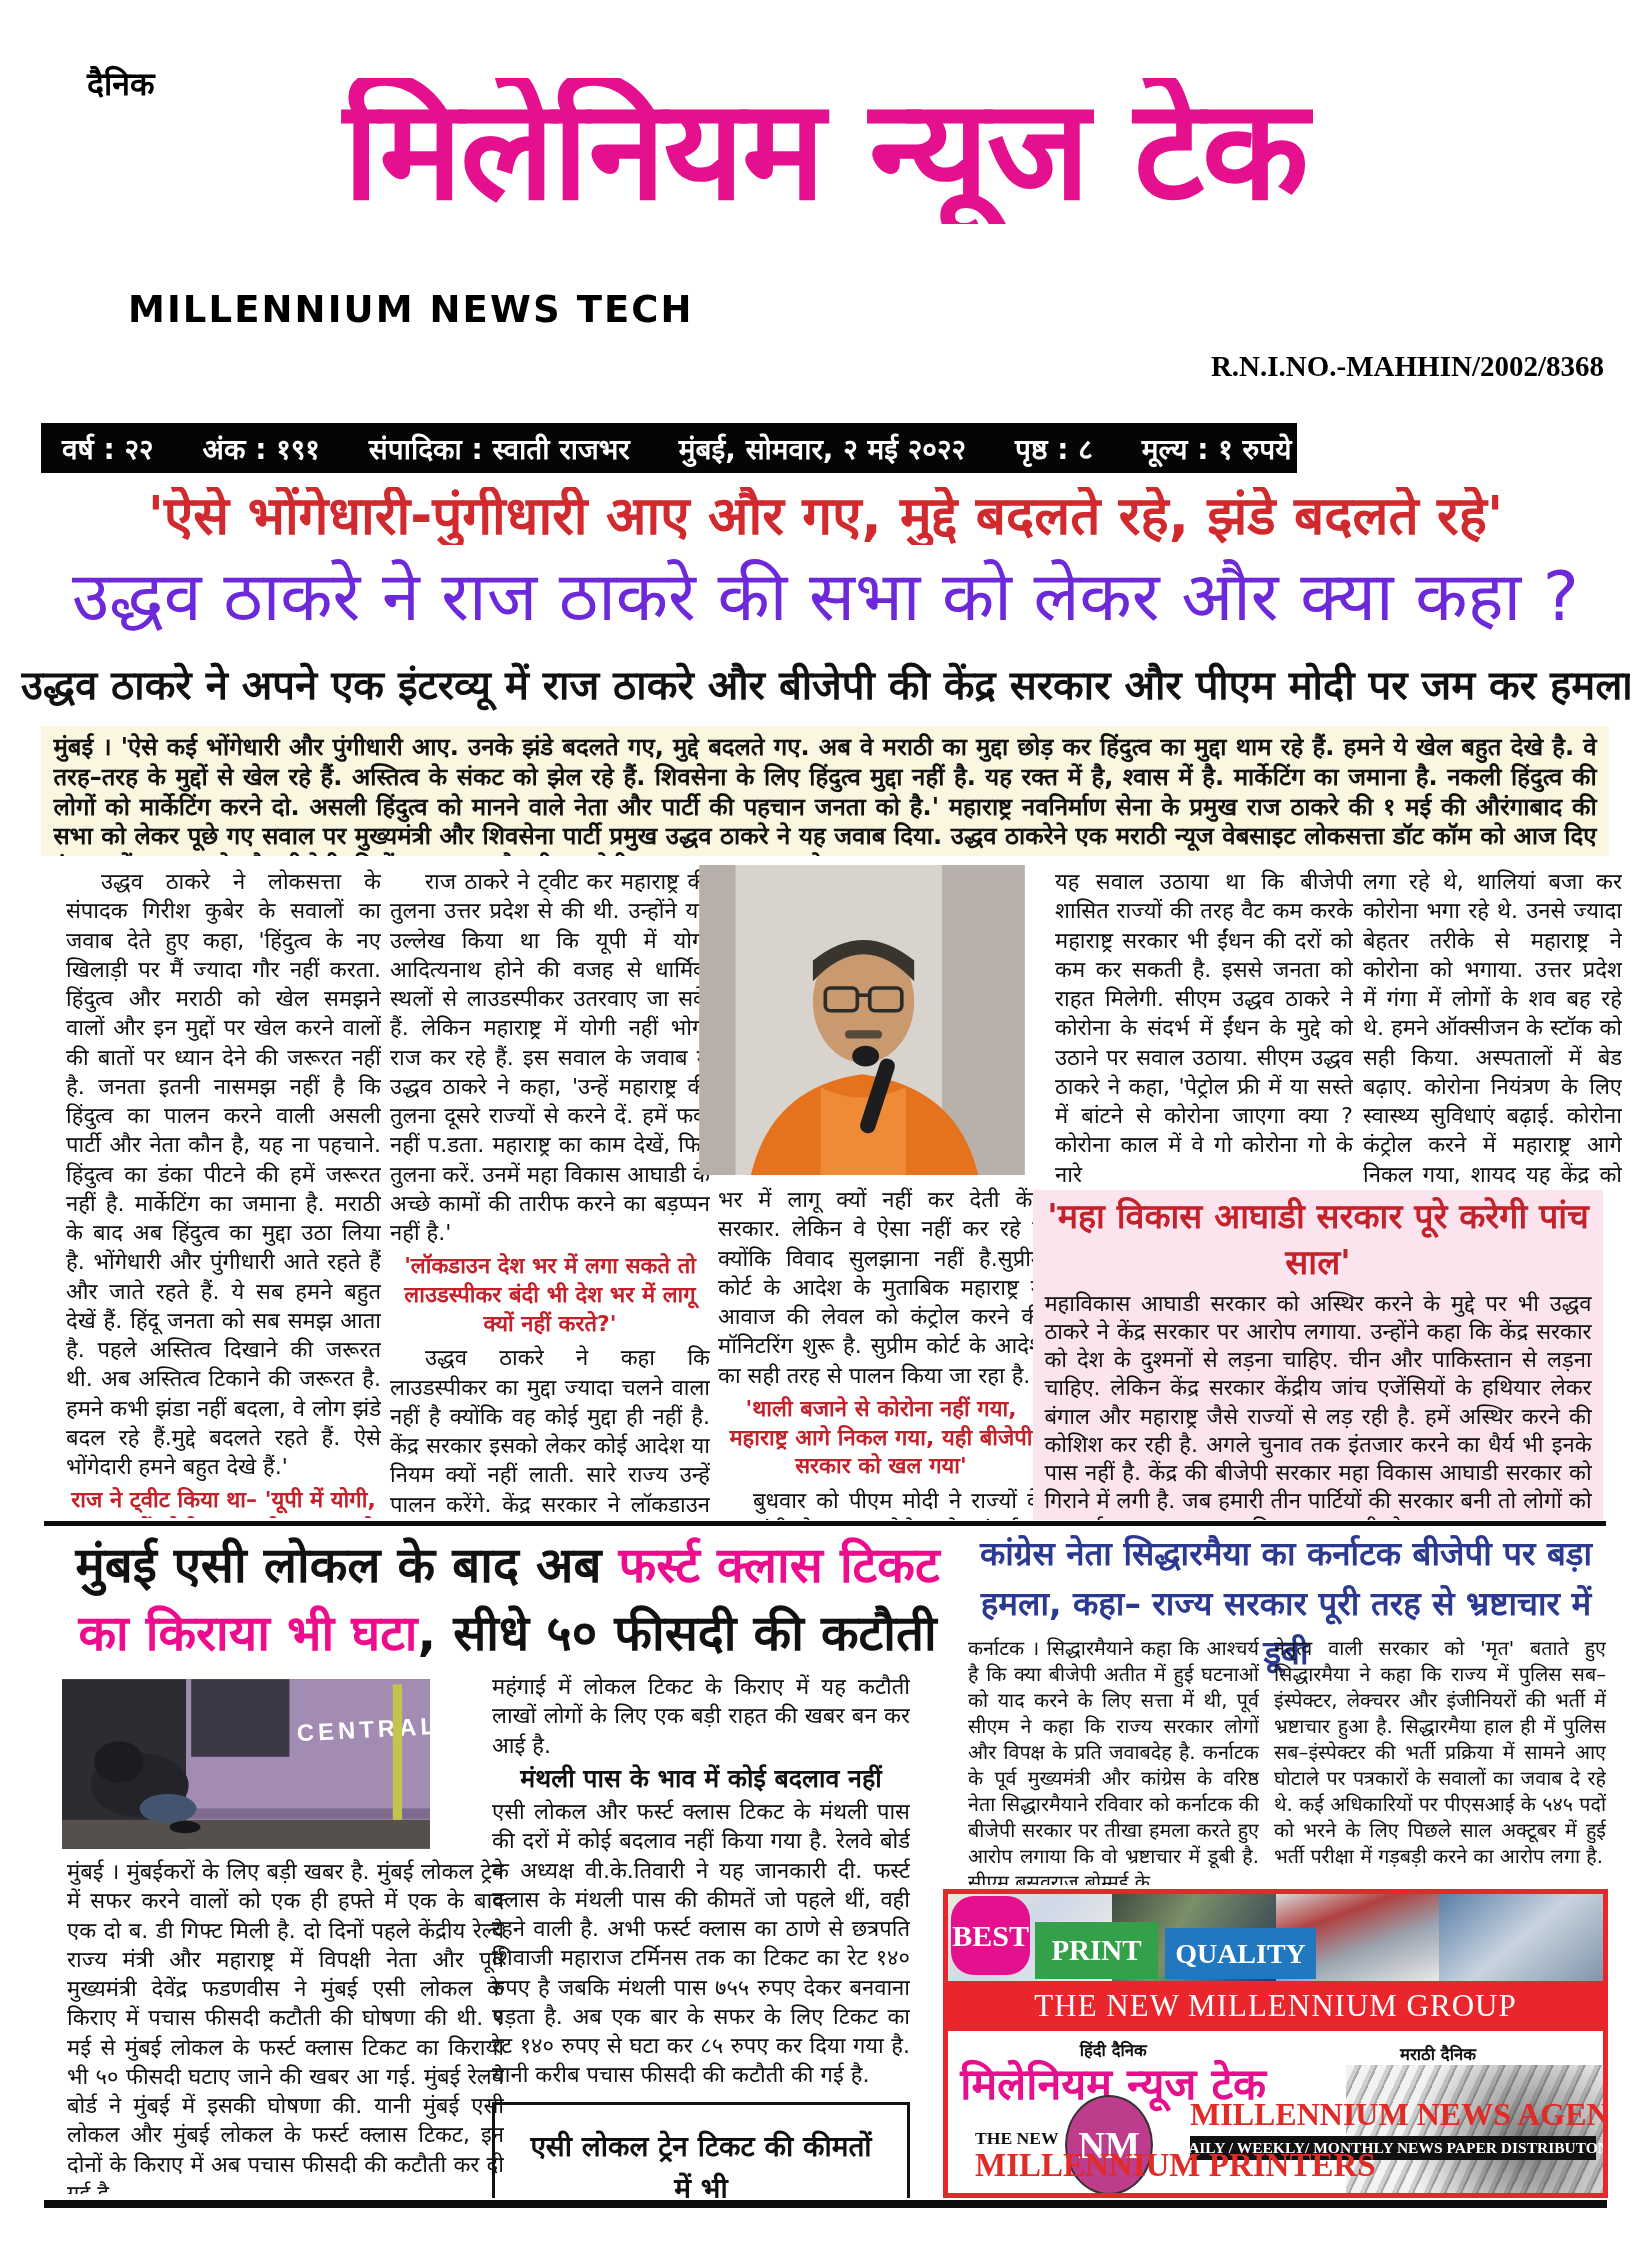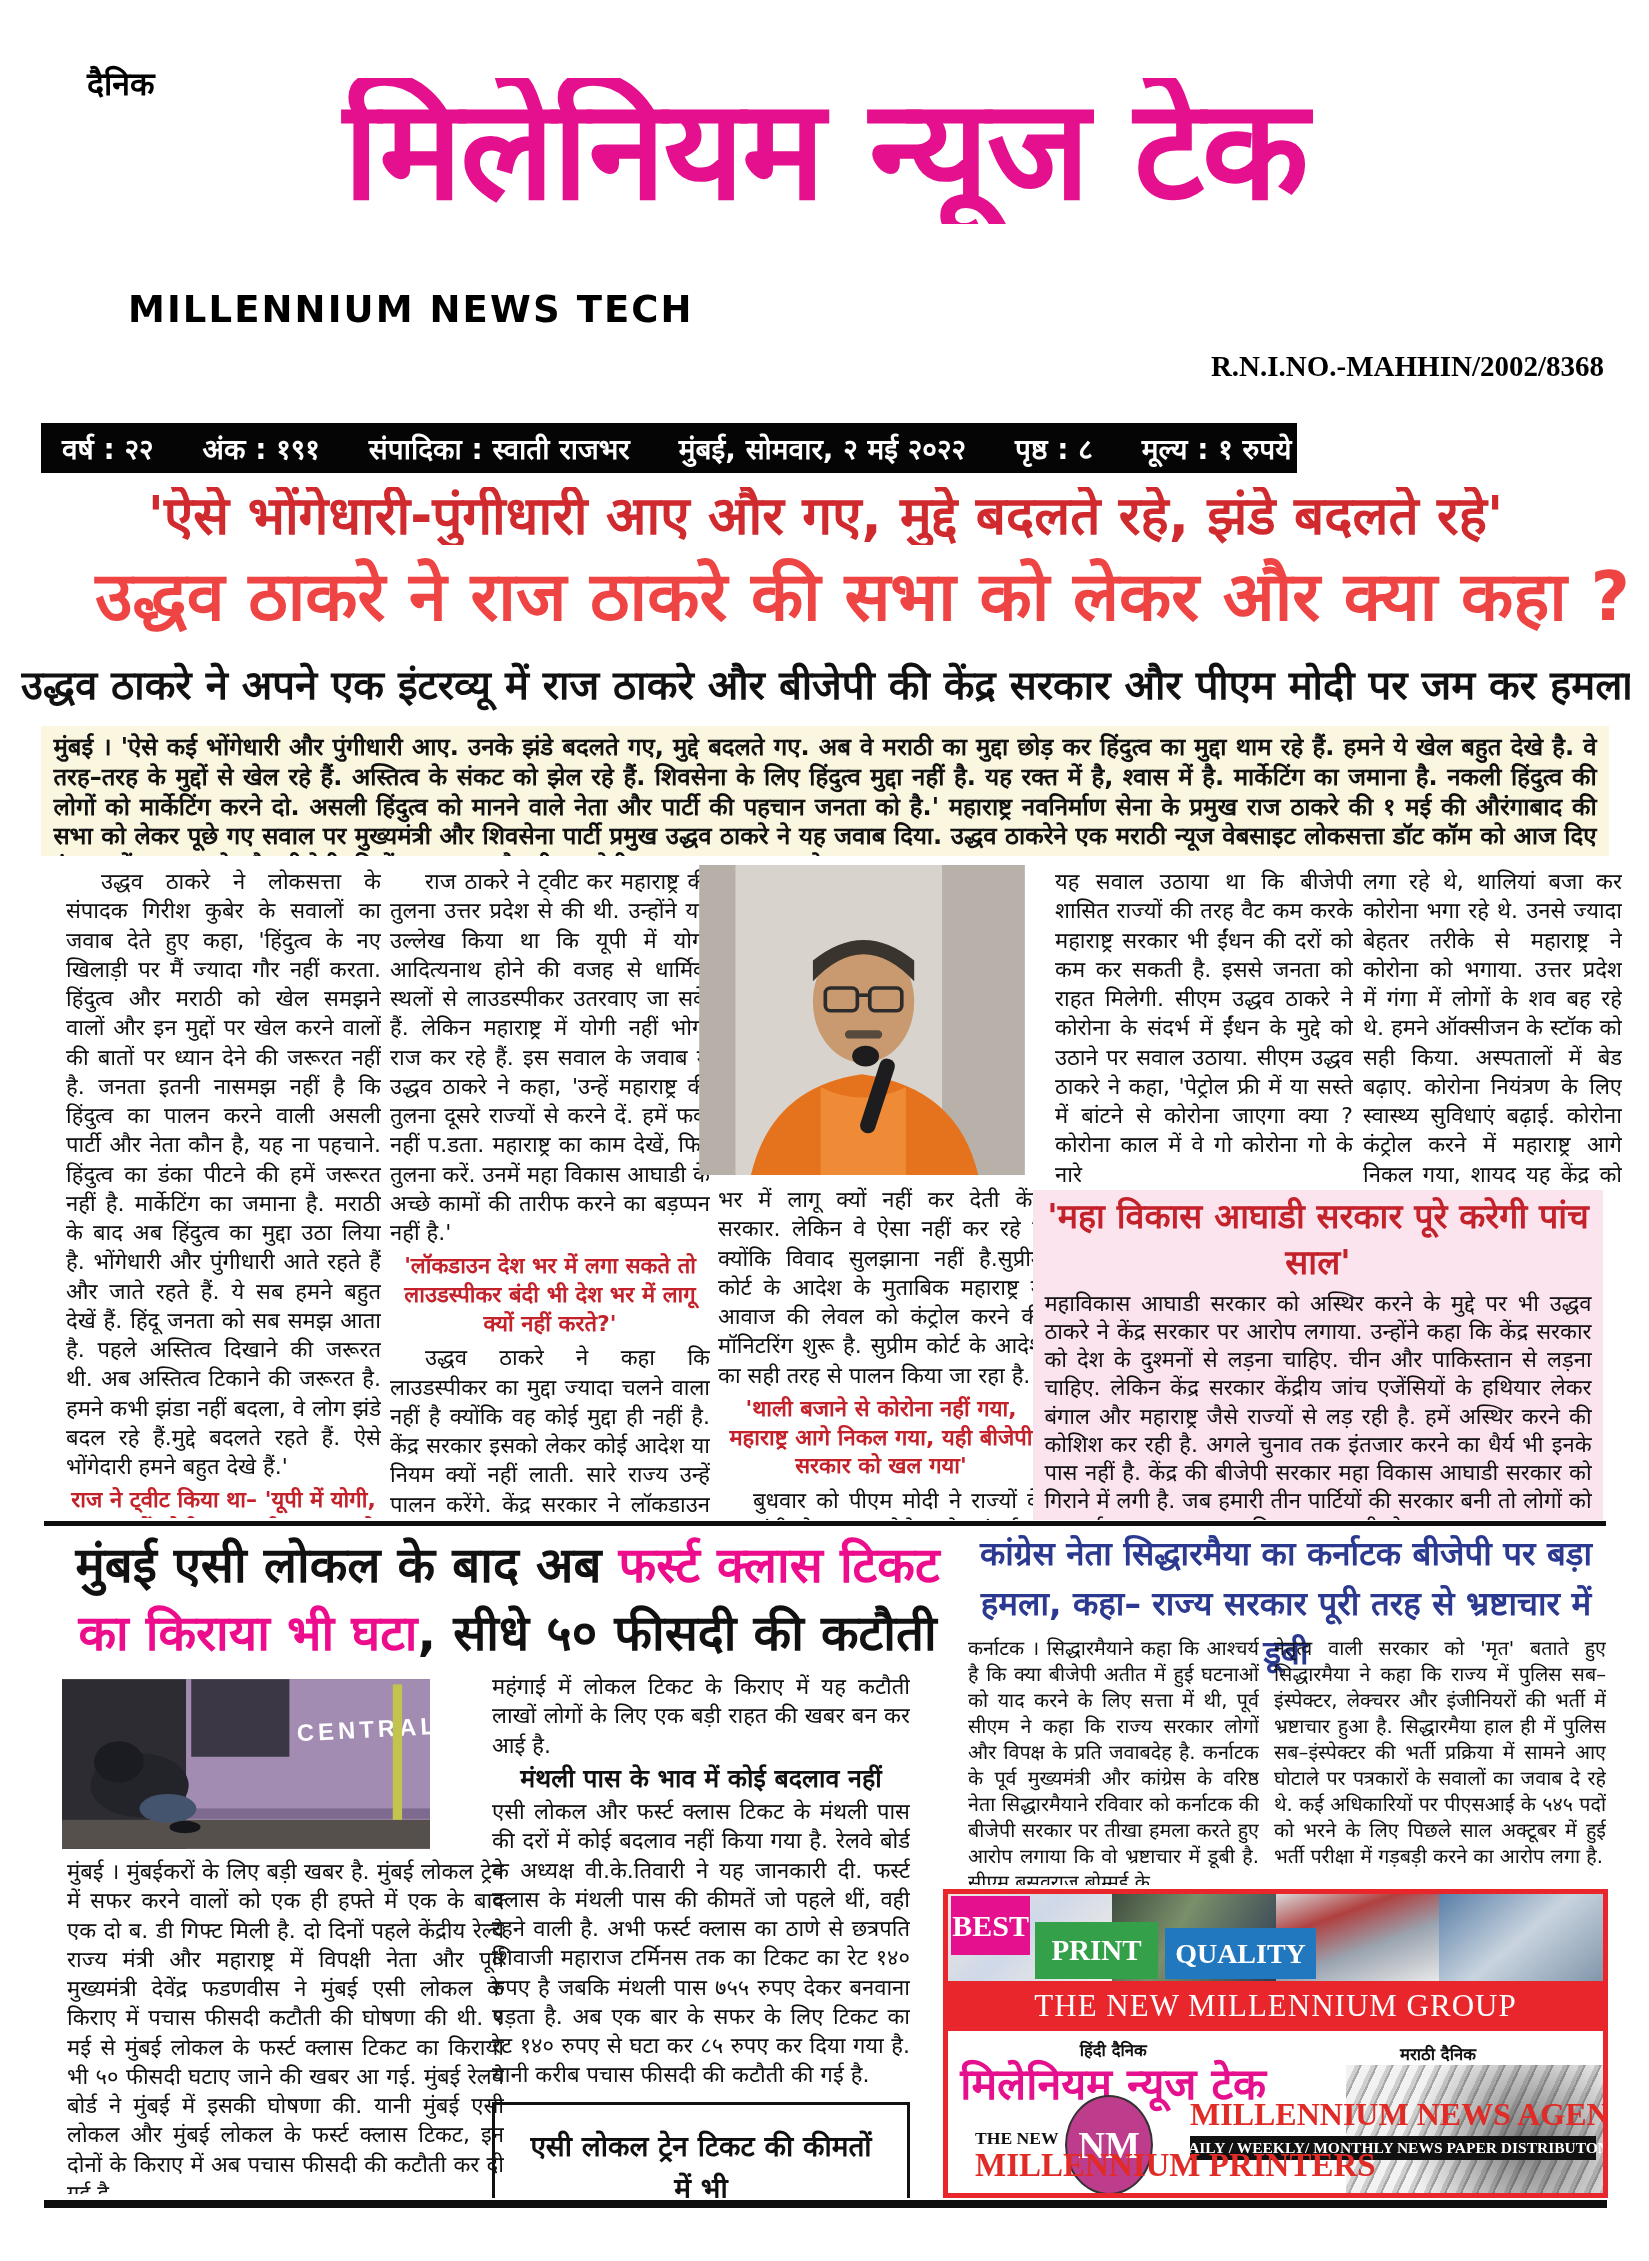--- a/index.html
+++ b/index.html
@@ -13,21 +13,21 @@
   .masthead{left:41px;top:78px;width:1568px;font-size:139px;line-height:1.05;font-weight:bold;
             color:#E5108E;text-align:center;letter-spacing:-2.1px;}
   .masthead-en{left:128px;top:288px;font-size:37px;font-weight:bold;letter-spacing:2.1px;color:#000;}
   .rni{right:46px;top:350px;font-size:29px;font-weight:bold;font-family:"Liberation Serif",serif;color:#000;}
   
   .infobar{left:41px;top:423px;width:1256px;height:50px;background:#050505;display:flex;align-items:center;
            padding:0 21px;box-sizing:border-box;gap:49px;}
   .infobar span{color:#fff;font-size:28px;font-weight:bold;white-space:nowrap;}
   
   .hl-red{left:21px;top:487px;width:1609px;font-size:53px;font-weight:bold;color:#D02A2E;line-height:1.1;}
-  .hl-black{left:21px;top:558px;width:1609px;font-size:68px;font-weight:bold;color:#ef4444;line-height:1.15;text-align:right;}
+  .hl-black{left:21px;top:558px;width:1609px;font-size:68px;font-weight:normal;color:#6d28d9;line-height:1.15;}
   .hl-sub{left:21px;top:656px;width:1609px;font-size:40px;font-weight:bold;color:#111;}
   
   .lead{left:41px;top:726px;width:1568px;height:130px;background:#FAF6E0;box-sizing:border-box;
         padding:7.2px 12.4px;font-size:24px;line-height:1.24;font-weight:bold;text-align:justify;overflow:hidden;}
   
   .col{overflow:hidden;font-size:22px;line-height:1.33;margin-left:19px;}
   .col p{margin:0;text-align:justify;}
   .col p.ind{text-indent:35px;}
   .red-sub{color:#C4222A;font-weight:bold;text-align:center !important;line-height:1.3;margin:5.2px 0 !important;}
   .col1{left:47px;top:867px;width:315px;height:651px;}
@@ -63,21 +63,21 @@
       background:#fff;overflow:hidden;}
   .ad .inner{position:relative;width:100%;height:100%;}
   .ad-photos{position:absolute;left:0;top:0;width:100%;height:87px;display:flex;}
   .ad-photos div{flex:1;height:100%;}
   .ph1{background:linear-gradient(135deg,#efe9dd,#cfd8e8 45%,#f3efe6);}
   .ph2{background:linear-gradient(120deg,#3f4d3f,#7a8f6a 40%,#2e3b52);}
   .ph3{background:linear-gradient(160deg,#d8d8d8,#b04040 30%,#9aa4b0 60%,#e8e8e8);}
   .ph4{background:linear-gradient(140deg,#5a7fa8,#c9d4df 50%,#8196ab);}
   .chip{position:absolute;color:#fff;font-family:"Liberation Serif",serif;font-weight:bold;
         display:flex;align-items:center;justify-content:center;}
-  .chip-best{left:3.1px;top:2.1px;width:79px;height:59px;background:#E5108E;font-size:30px;}
+  .chip-best{left:3.1px;top:2.1px;width:79px;height:79px;background:#E5108E;font-size:30px;border-radius:23px;}
   .chip-print{left:87px;top:28px;width:123px;height:57px;background:#34A04A;font-size:29px;}
   .chip-quality{left:217px;top:34px;width:151px;height:51px;background:#2178BE;font-size:28px;}
   .ad-band{position:absolute;left:0;top:87px;width:100%;height:50px;background:#E8262C;color:#fff;
            font-family:"Liberation Serif",serif;font-size:31px;display:flex;align-items:center;justify-content:center;
            letter-spacing:1px;}
   .paper-name{position:absolute;text-align:center;}
   .paper-name .lbl{font-size:16.6px;font-weight:bold;color:#111;}
   .paper-name .nm{font-size:43px;font-weight:bold;color:#E5108E;line-height:1.1;}
   .pn-hindi{left:7.2px;top:144px;width:316px;}
   .pn-marathi{left:335px;top:148px;width:310px;}

